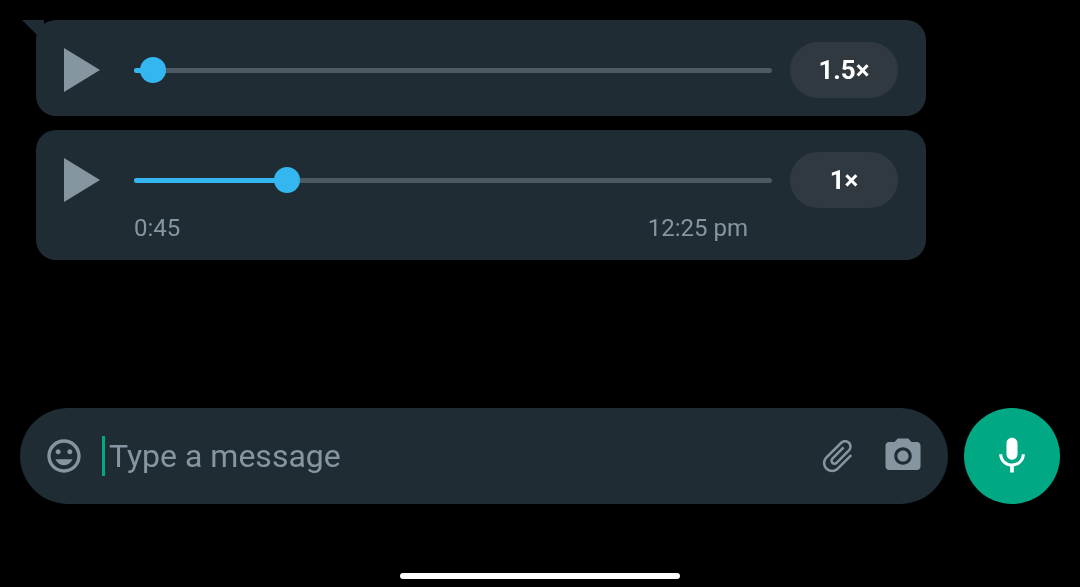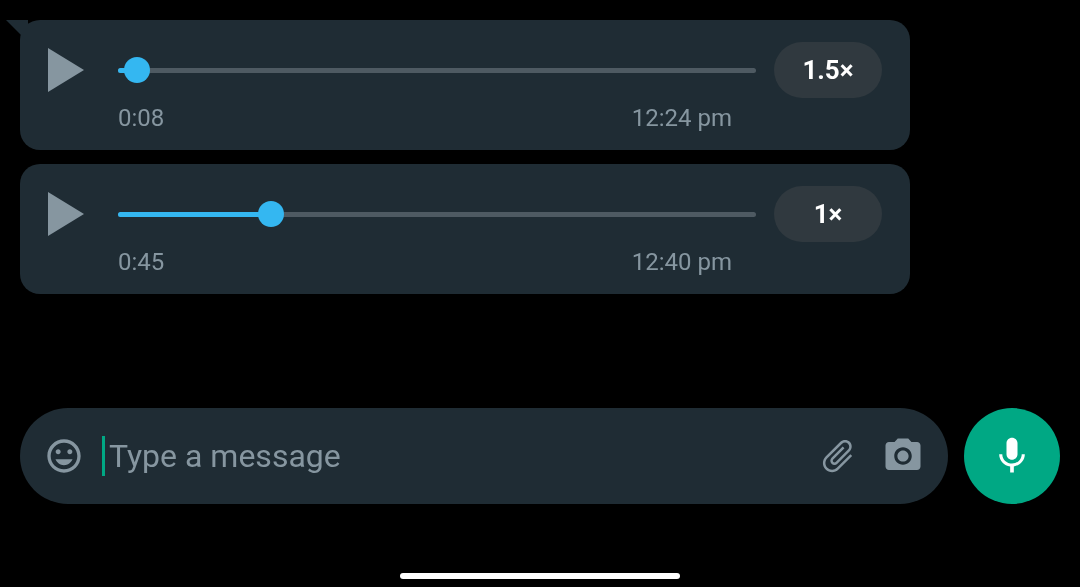--- a/index.html
+++ b/index.html
@@ -1,20 +1,20 @@
 <!DOCTYPE html>
 <html><head>
 <meta charset="utf-8">
 <style>
   * { box-sizing: border-box; margin: 0; padding: 0; }
   html, body { width: 1080px; height: 587px; background: #000; font-family: -apple-system, Roboto, "Helvetica Neue", Arial, sans-serif; overflow: hidden; }
 
   .chat-area {
     position: absolute;
-    left: 20px;
+    left: 36px;
     top: 20px;
     width: 890px;
   }
 
   .voice-bubble {
     position: relative;
     background: #1F2C34;
     border-radius: 20px;
     margin-bottom: 14px;
     padding: 22px 28px 18px 28px;
@@ -185,41 +185,37 @@
       <div class="play-btn">
         <span class="play-triangle"></span>
       </div>
       <div class="slider-wrap">
         <div class="slider-track"></div>
         <div class="slider-progress" style="width:3%;"></div>
         <div class="slider-thumb" style="left:3%;"></div>
       </div>
       <div class="speed-pill">1.5×</div>
     </div>
-    <div class="voice-meta">
-      <span>0:08</span>
-      <span>12:24 pm</span>
-    </div>
   </div>
 
   <div class="voice-bubble">
     <div class="voice-row">
       <div class="play-btn">
         <span class="play-triangle"></span>
       </div>
       <div class="slider-wrap">
         <div class="slider-track"></div>
         <div class="slider-progress" style="width:24%;"></div>
         <div class="slider-thumb" style="left:24%;"></div>
       </div>
       <div class="speed-pill">1×</div>
     </div>
     <div class="voice-meta">
       <span>0:45</span>
-      <span>12:40 pm</span>
+      <span>12:25 pm</span>
     </div>
   </div>
 
 </div>
 
 <div class="input-row">
   <div class="input-pill">
     <div class="emoji-btn">
       <svg width="40" height="40" viewBox="0 0 24 24" fill="#8696A0">
         <path d="M12 2C6.48 2 2 6.48 2 12s4.48 10 10 10 10-4.48 10-10S17.52 2 12 2zm0 18c-4.41 0-8-3.59-8-8s3.59-8 8-8 8 3.59 8 8-3.59 8-8 8zM8.5 11c.83 0 1.5-.67 1.5-1.5S9.33 8 8.5 8 7 8.67 7 9.5 7.67 11 8.5 11zm7 0c.83 0 1.5-.67 1.5-1.5S16.33 8 15.5 8 14 8.67 14 9.5s.67 1.5 1.5 1.5zM12 17.5c2.33 0 4.31-1.46 5.11-3.5H6.89c.8 2.04 2.78 3.5 5.11 3.5z"></path>

